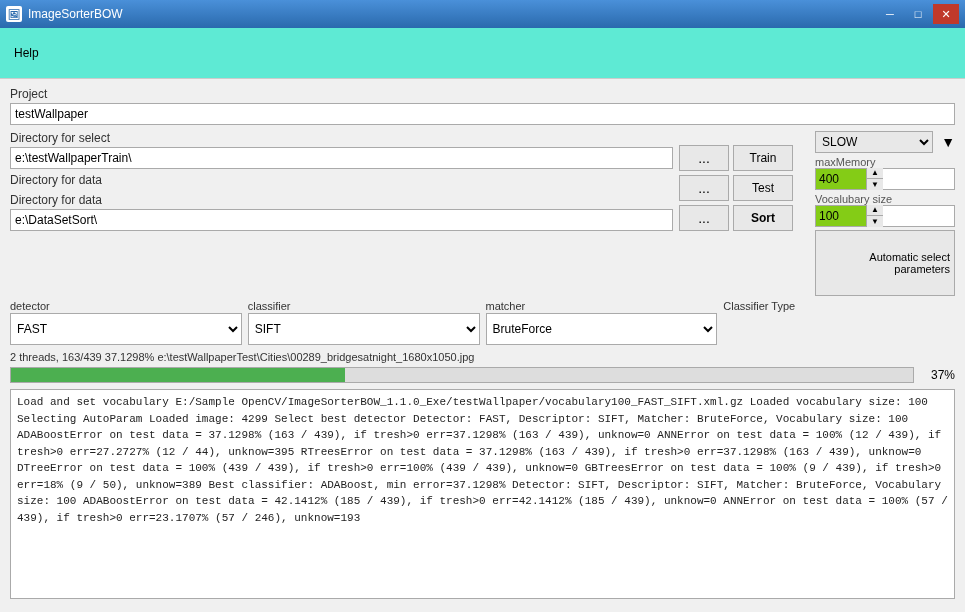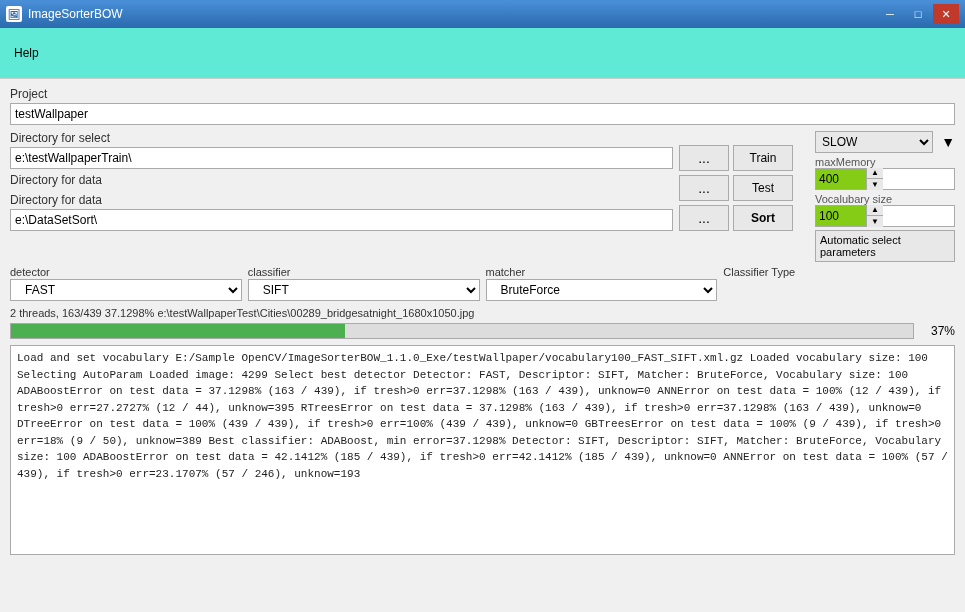--- a/index.html
+++ b/index.html
@@ -200,25 +200,25 @@
       flex: 1;
     }
 
     .dropdown-label {
       font-size: 11px;
       color: #333;
       margin-bottom: 1px;
     }
 
     .combo-box {
-      height: 22px;
+      height: 32px;
       border: 1px solid #aaa;
       background: white;
       font-size: 12px;
-      padding: 0 10px;
+      padding: 0 2px;
       width: 100%;
     }
 
     .status-row {
       font-size: 11px;
       color: #333;
       margin-bottom: 4px;
       white-space: nowrap;
       overflow: hidden;
       text-overflow: ellipsis;
@@ -353,21 +353,21 @@
         <div class="spinbox-label">Vocalubary size</div>
         <div class="spinbox">
           <input class="spinbox-input" type="text" value="100" style="">
           <div class="spinbox-arrows">
             <button class="spin-up">▲</button>
             <button class="spin-down">▼</button>
           </div>
         </div>
       </div>
 
-      <button class="auto-select-btn" style="width:100%; white-space:normal; text-align:left; height:auto; padding:3px 4px;">Automatic select parameters</button>
+      <button class="auto-select-btn" style="width:100%; white-space:normal; text-align:right; height:auto; padding:20px 4px;">Automatic select parameters</button>
 
     </div>
   </div>
 
   
   <div class="dropdowns-row">
 
     <div class="dropdown-group">
       <div class="dropdown-label">detector</div>
       <select class="combo-box">

